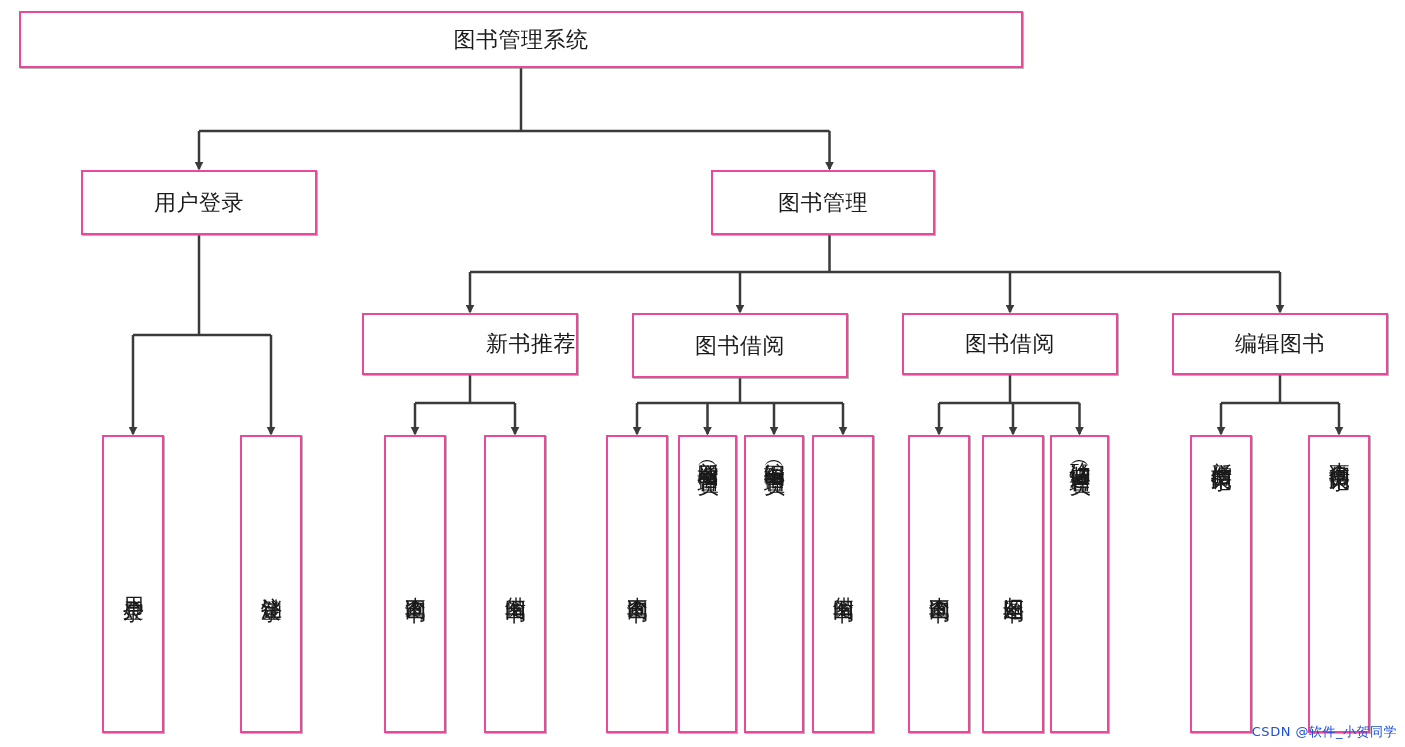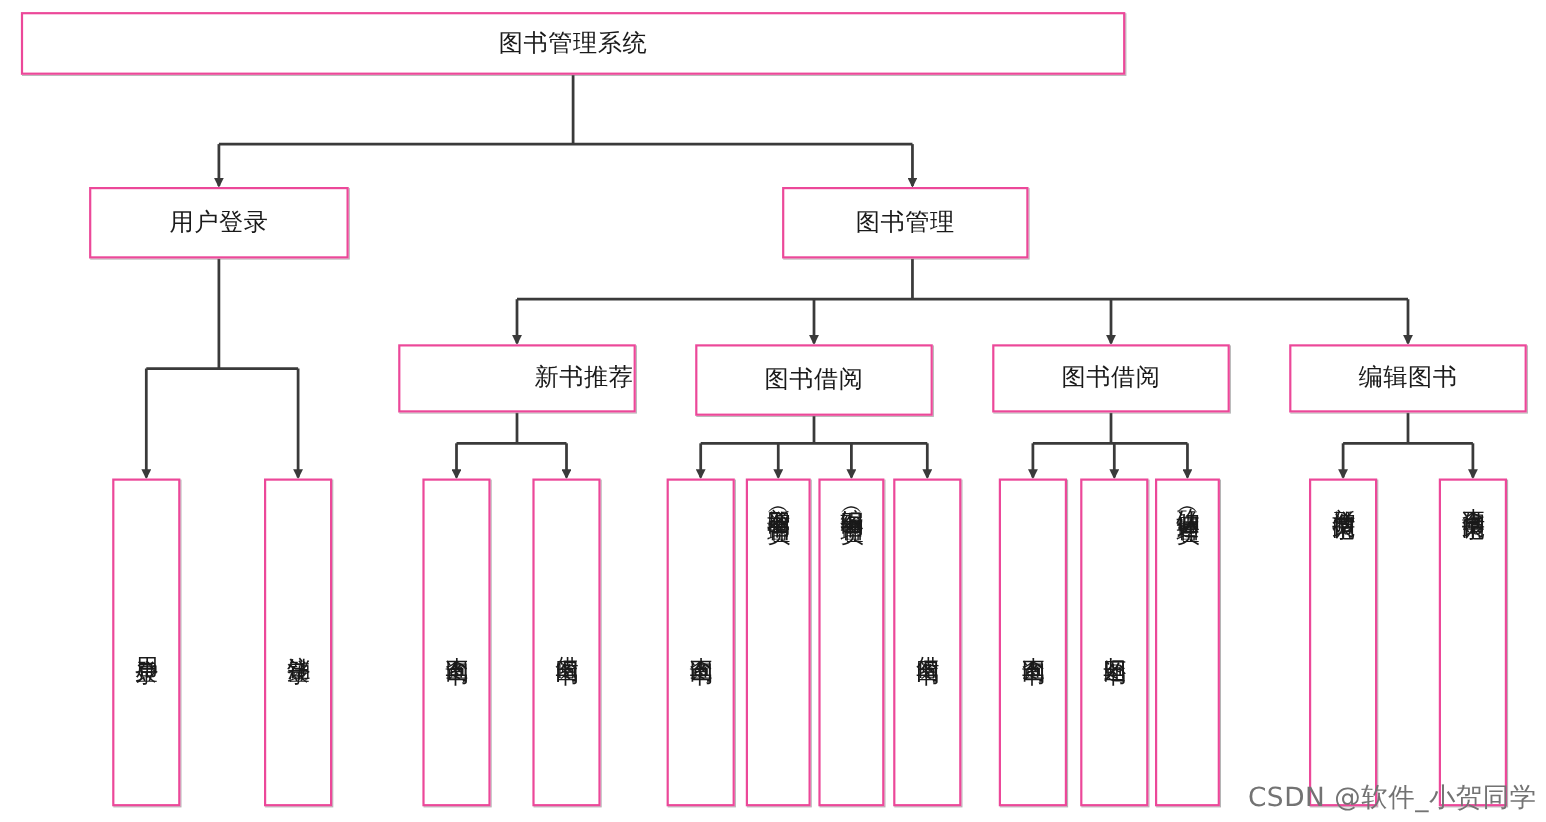--- a/index.html
+++ b/index.html
@@ -60,22 +60,22 @@
     white-space: nowrap;
   }
   .node.vert.center {
     align-items: center;
     padding-top: 0;
   }
   .watermark {
     position: absolute;
     right: 8px;
     bottom: 6px;
-    color: #737373;
-    font-size: 24px;
+    color: #1d4ed8;
+    font-size: 13px;
     letter-spacing: 0.5px;
     user-select: none;
   }
 </style>
 </head>
 <body>
 
 <div id="canvas">
   <svg id="edges" viewBox="0 0 1405 747">
     <defs>

